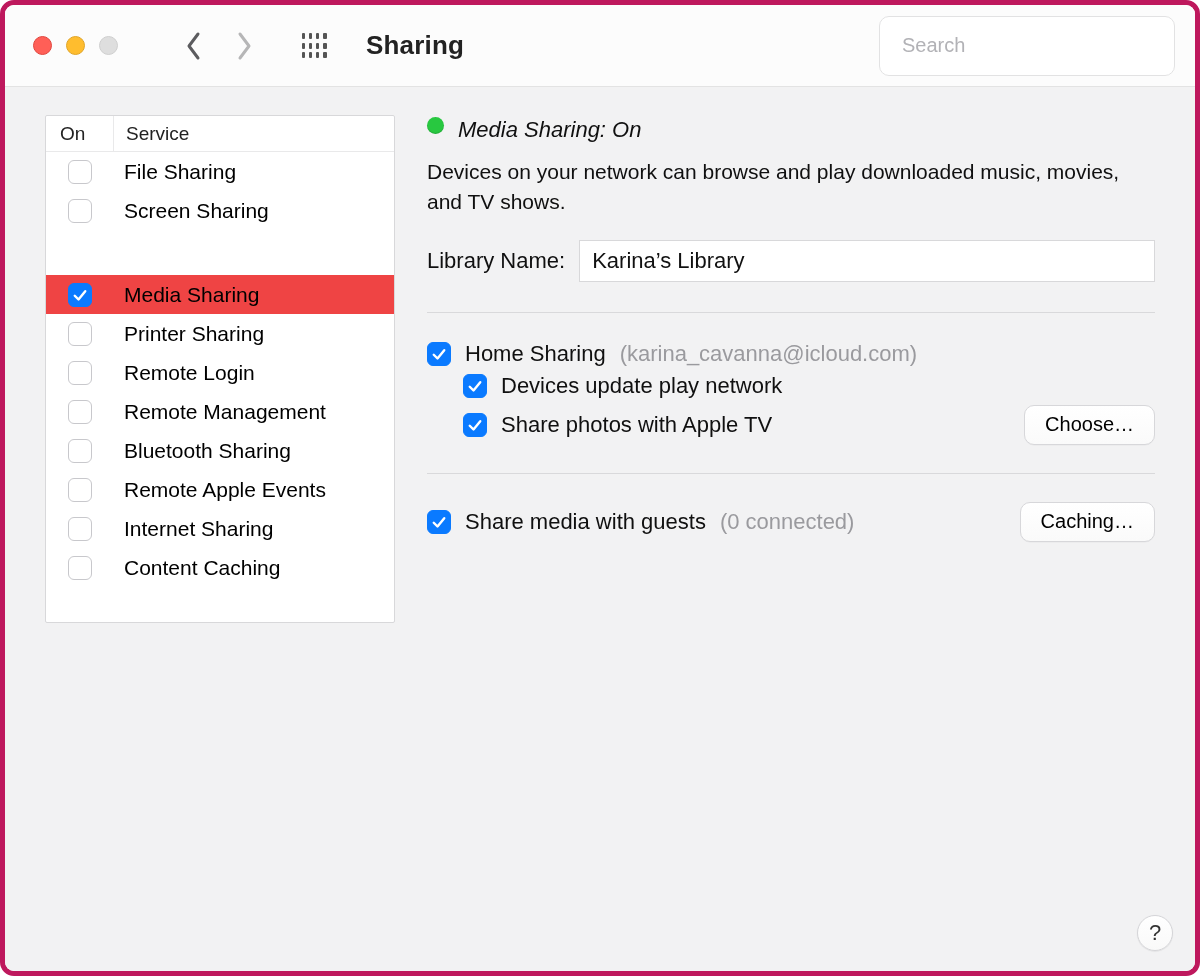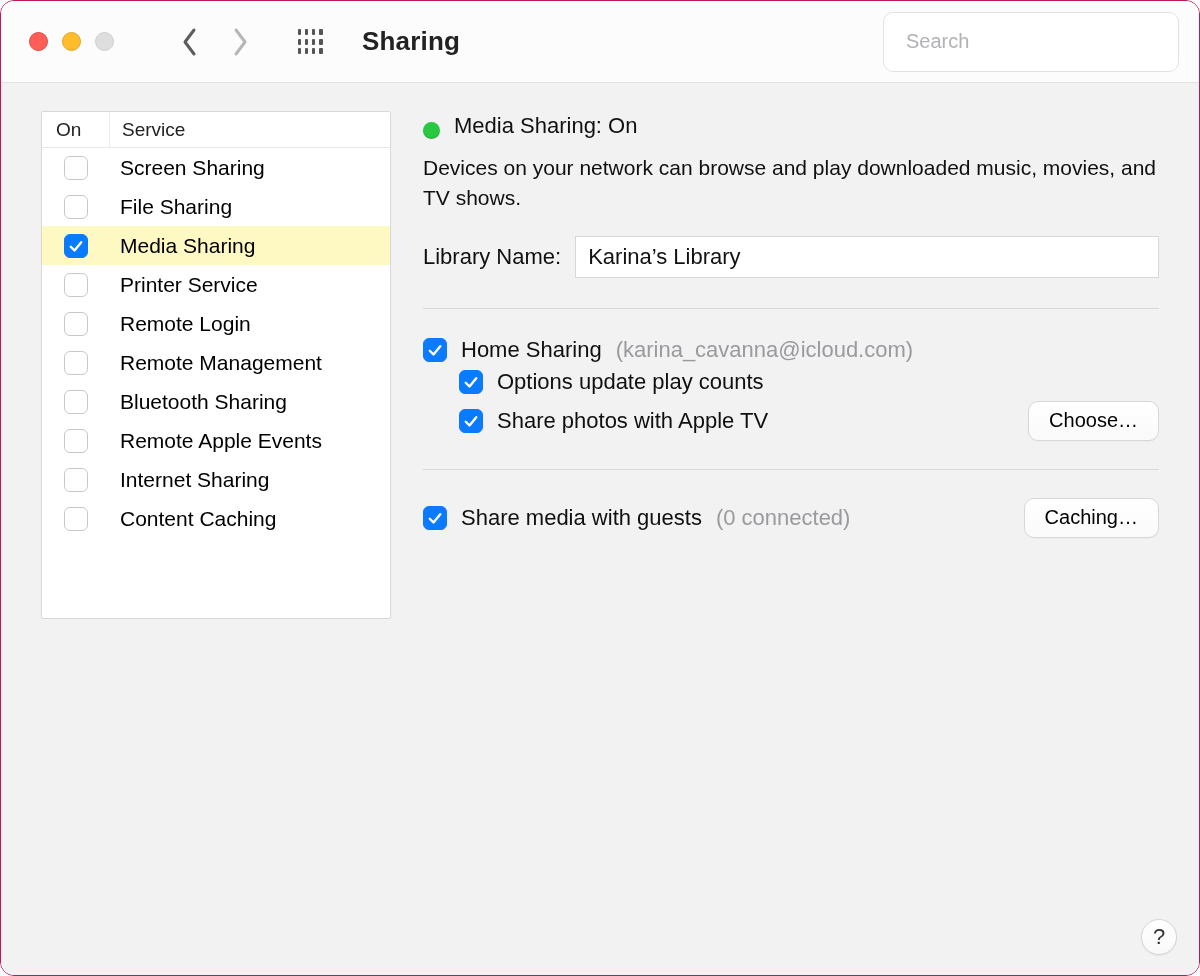--- a/index.html
+++ b/index.html
@@ -7,21 +7,21 @@
   body {
     font-family: -apple-system, "Helvetica Neue", Helvetica, Arial, sans-serif;
     background:#fff;
     width:1200px; height:976px;
     color:#000;
     -webkit-font-smoothing:antialiased;
   }
   .window {
     width:1200px; height:976px;
     background:#fff;
-    border:1px solid #be185d;
+    border:5px solid #be185d;
     border-radius:14px;
     overflow:hidden;
     display:flex; flex-direction:column;
   }
   
   .toolbar {
     height:82px;
     display:flex; align-items:center;
     padding:0 20px 0 28px;
     background:#fcfcfc;
@@ -56,29 +56,29 @@
   .edit-btn, .push-btn{height:40px;border:0.8px solid #d7d7da;background:linear-gradient(#fff,#fafafa);border-radius:10px;font-size:20px;padding:0 20px;cursor:pointer;box-shadow:0 0.5px 0.5px rgba(0,0,0,.05);white-space:nowrap;}
   .edit-btn{margin-left:auto;align-self:flex-start;}
   
   .main-area{flex:1;display:flex;padding:28px 40px 16px 40px;gap:32px;align-items:flex-start;}
   .service-list{width:350px;border:1px solid #d8d8da;background:#fff;border-radius:2px;overflow:hidden;min-height:508px;}
   .list-header{display:flex;height:36px;border-bottom:1px solid #e9e9ea;font-size:19px;color:#222;}
   .col-on{width:68px;padding-left:14px;display:flex;align-items:center;border-right:1px solid #e9e9ea;}
   .col-svc{flex:1;padding-left:12px;display:flex;align-items:center;}
   .list-body{}
   .list-row{display:flex;align-items:center;height:39px;font-size:21px;}
-  .list-row.selected{background:#fef9c3;}
+  .list-row.selected{background:#ef4444;margin-top:45px;}
   .list-row .cb-cell{width:68px;display:flex;justify-content:center;align-items:center;}
   .list-row .svc-cell{flex:1;padding-left:10px;}
   .checkbox{width:24px;height:24px;border:1.3px solid #c8c8cc;border-radius:6px;background:#fff;display:inline-flex;align-items:center;justify-content:center;}
   .checkbox.checked{background:#0a7aff;border-color:#0a7aff;}
   .checkbox.checked svg{width:18px;height:18px;stroke:#fff;fill:none;stroke-width:3.2;stroke-linecap:round;stroke-linejoin:round;}
   
   .detail{flex:1;display:flex;flex-direction:column;gap:10px;padding-top:0;}
-  .status-row{display:flex;align-items:flex-end;gap:14px;margin-top:2px;}
+  .status-row{display:flex;align-items:flex-start;gap:14px;margin-top:2px;font-style:italic;}
   .status-dot{width:17px;height:17px;border-radius:50%;background:#28c840;box-shadow:inset 0 -1px 1px rgba(0,0,0,.15);}
   .status-text{font-size:22px;color:#101010;}
   .status-desc{font-size:21px;color:#101010;line-height:1.45;margin-top:4px;max-width:740px;}
   .libname-row{display:flex;align-items:center;margin-top:12px;margin-bottom:8px;}
   .libname-label{font-size:22px;color:#101010;margin-right:14px;white-space:nowrap;}
   .hr{height:1px;background:#d9d9db;margin:12px 0;}
   .opt-block{}
   .opt-row{display:flex;align-items:center;gap:14px;font-size:22px;color:#101010;margin:6px 0;}
   .opt-row .muted{color:#9a9a9e;font-size:22px;}
   .opt-sub{margin-left:36px;}
@@ -143,43 +143,43 @@
       <div class="service-list">
         <div class="list-header">
           <div class="col-on">On</div>
           <div class="col-svc">Service</div>
         </div>
         <div class="list-body" id="service-list-body">
             <div class="list-row">
               <div class="cb-cell">
                 <span class="checkbox"></span>
               </div>
+              <div class="svc-cell">File Sharing</div>
+            </div>
+            <div class="list-row">
+              <div class="cb-cell">
+                <span class="checkbox"></span>
+              </div>
               <div class="svc-cell">Screen Sharing</div>
-            </div>
-            <div class="list-row">
-              <div class="cb-cell">
-                <span class="checkbox"></span>
-              </div>
-              <div class="svc-cell">File Sharing</div>
             </div>
             <div class="list-row selected">
               <div class="cb-cell">
                 <span class="checkbox checked">
                   <svg viewBox="0 0 24 24">
                     <polyline points="5,13 10,18 19,7" style="fill:none;stroke:#fff;stroke-width:3.2;stroke-linecap:round;stroke-linejoin:round"></polyline>
                   </svg>
                 </span>
               </div>
               <div class="svc-cell">Media Sharing</div>
             </div>
             <div class="list-row">
               <div class="cb-cell">
                 <span class="checkbox"></span>
               </div>
-              <div class="svc-cell">Printer Service</div>
+              <div class="svc-cell">Printer Sharing</div>
             </div>
             <div class="list-row">
               <div class="cb-cell">
                 <span class="checkbox"></span>
               </div>
               <div class="svc-cell">Remote Login</div>
             </div>
             <div class="list-row">
               <div class="cb-cell">
                 <span class="checkbox"></span>
@@ -237,21 +237,21 @@
             <span>Home Sharing</span>
             <span class="muted">(karina_cavanna@icloud.com)</span>
           </div>
           <div class="opt-sub">
             <div class="opt-row">
               <span class="checkbox checked">
                 <svg viewBox="0 0 24 24">
                     <polyline points="5,13 10,18 19,7"></polyline>
                   </svg>
               </span>
-              <span>Options update play counts</span>
+              <span>Devices update play network</span>
             </div>
             <div class="opt-row">
               <span class="checkbox checked">
                 <svg viewBox="0 0 24 24">
                     <polyline points="5,13 10,18 19,7"></polyline>
                   </svg>
               </span>
               <span>Share photos with Apple TV</span>
               <button class="push-btn right-btn">Choose…</button>
             </div>

